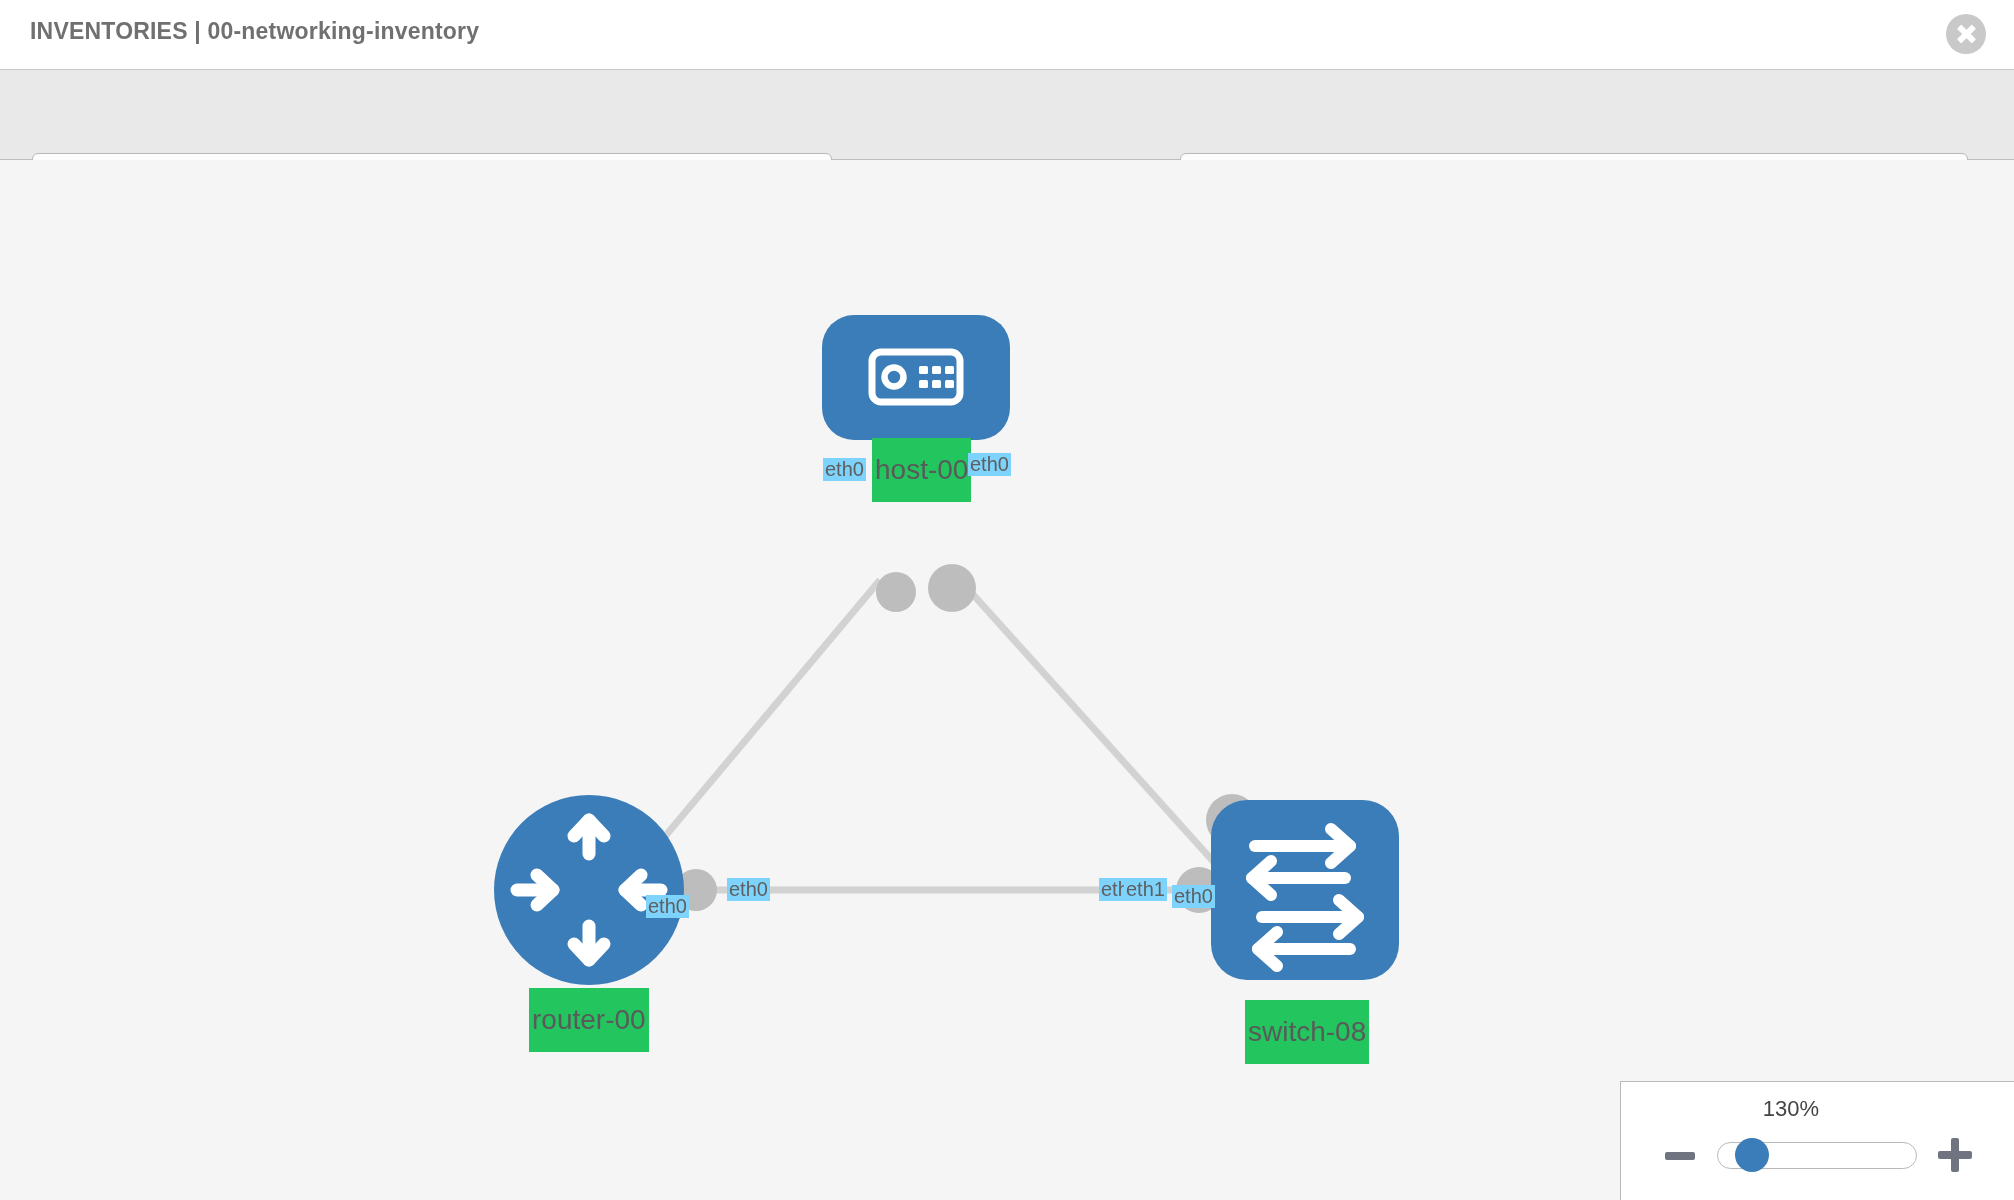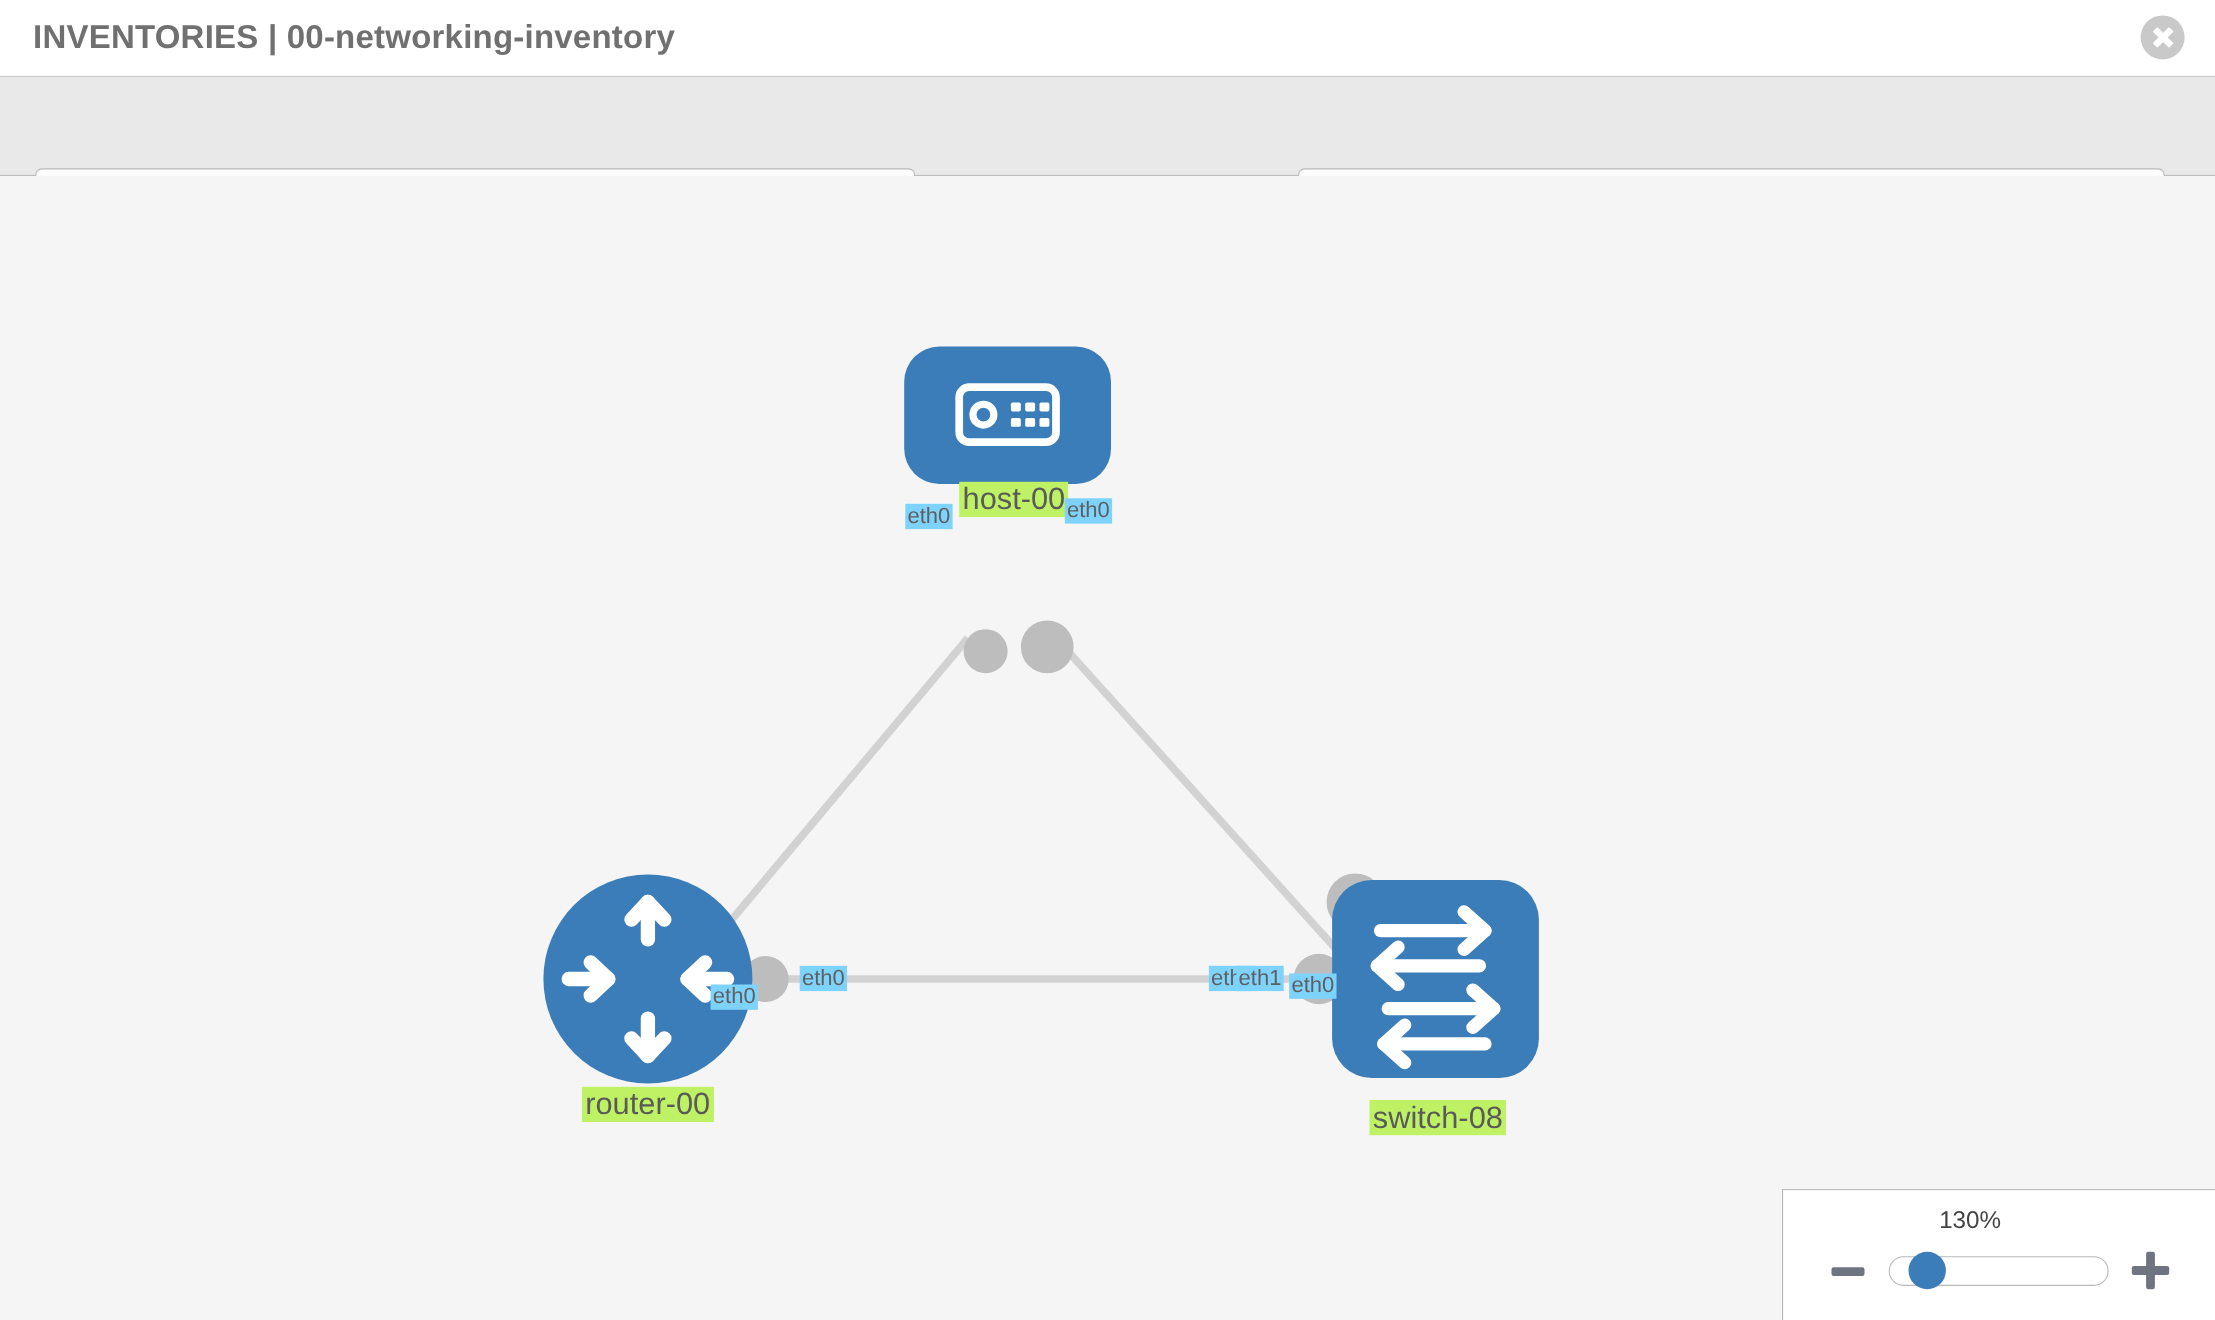--- a/index.html
+++ b/index.html
@@ -13,21 +13,21 @@
 
   
   #header{
     position:absolute;left:0;top:0;width:2014px;height:70px;
     background:#ffffff;
     border-bottom:1px solid #c8c8c8;
     box-sizing:border-box;
   }
   #page-title{
     position:absolute;left:30px;top:18px;
-    font-size:30px;font-weight:bold;color:#707070;
+    font-size:23px;font-weight:bold;color:#707070;
     letter-spacing:0.2px;white-space:nowrap;
   }
   #close-button{
     position:absolute;right:28px;top:14px;
     width:40px;height:40px;border-radius:50%;
     background:#c9c9c9;cursor:pointer;
   }
   #close-button .x1,#close-button .x2{
     position:absolute;left:50%;top:50%;
     width:21px;height:6px;background:#ffffff;border-radius:1px;
@@ -75,22 +75,22 @@
   #canvas{
     position:absolute;left:0;top:160px;width:2014px;height:1040px;
     background:#f5f5f5;
     overflow:hidden;
   }
   #graph-svg{position:absolute;left:0;top:0;}
 
   .node-label{
     position:absolute;
     font-size:28px;color:#5a5a5a;
-    background:#bef264;
-    padding:0 3px;white-space:nowrap;
+    background:#22c55e;
+    padding:16px 3px;white-space:nowrap;
   }
   .iface-label{
     position:absolute;
     font-size:20px;color:#5f5f5f;
     background:#7dd3fc;
     padding:0 2px;white-space:nowrap;
   }
 
   
   #zoom-panel{

